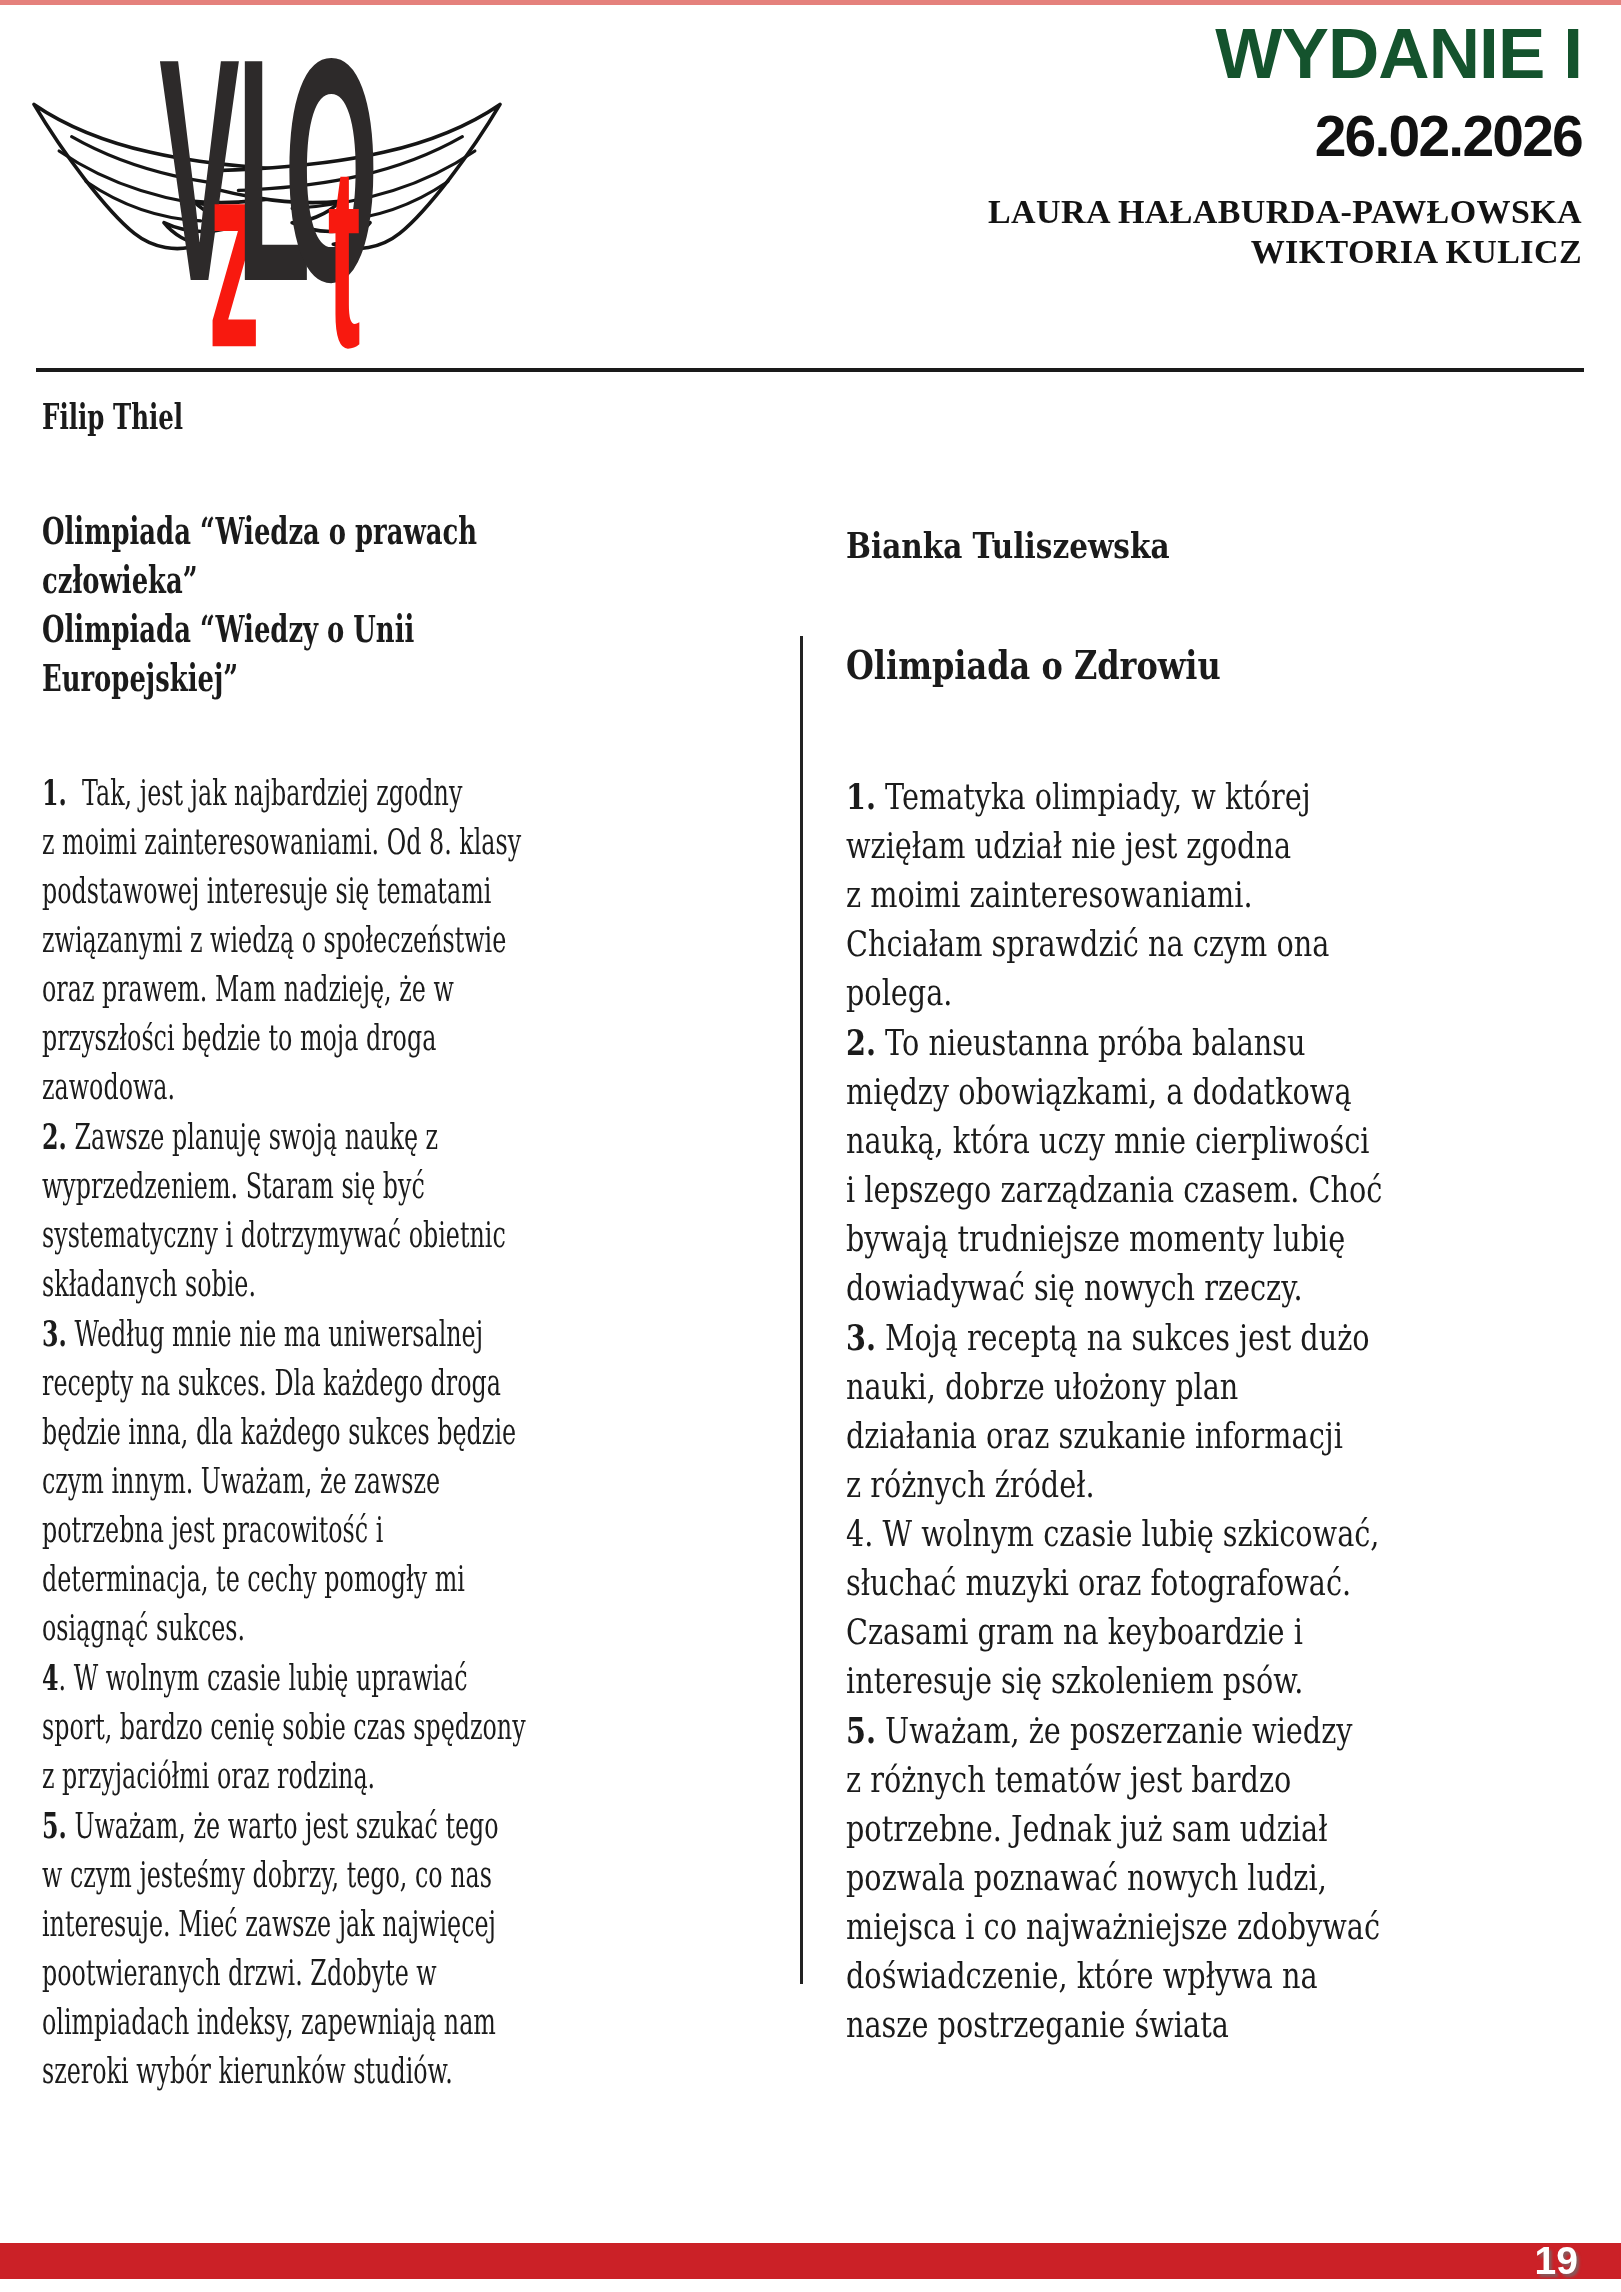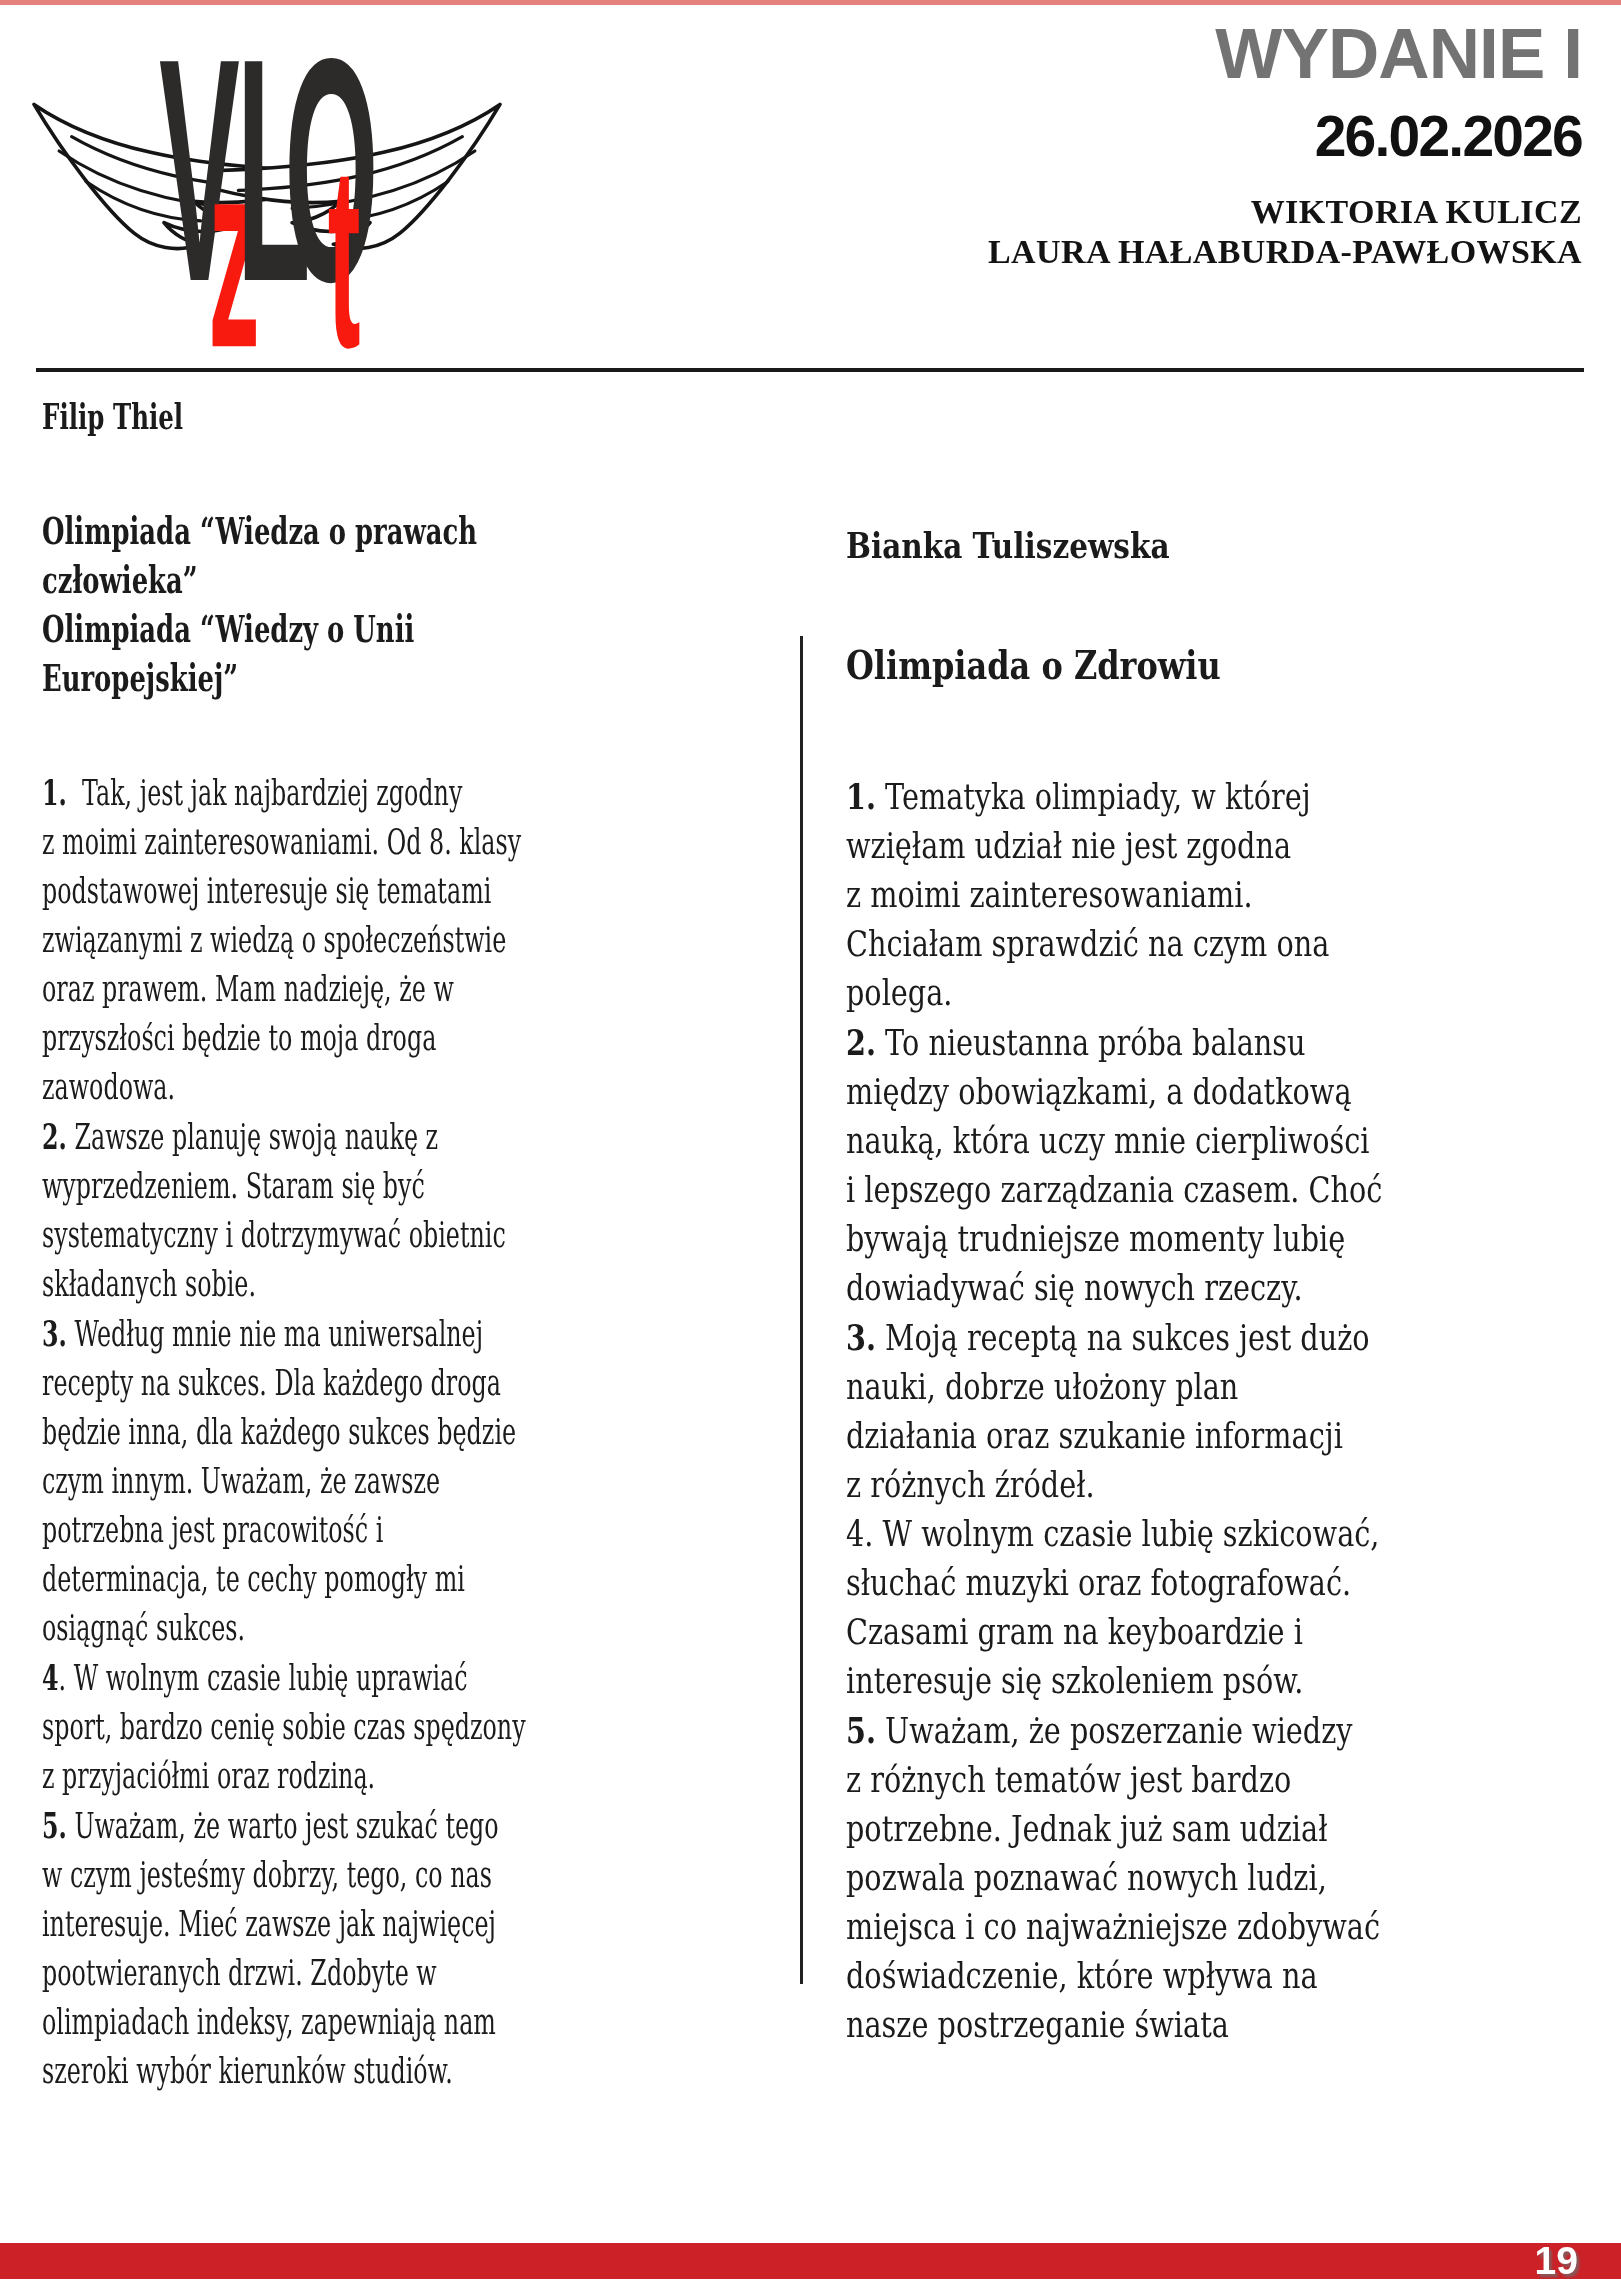--- a/index.html
+++ b/index.html
@@ -5,21 +5,21 @@
   html,body{margin:0;padding:0;background:#ffffff;}
   .page{position:relative;width:1621px;height:2293px;background:#ffffff;overflow:hidden;
         font-family:"DejaVu Serif",serif;color:#1b1b1b;}
   .top-accent{position:absolute;left:0;top:0;width:1621px;height:4.5px;}
   
   .logo{position:absolute;left:16px;top:12.5px;width:502px;height:345px;}
   .logo svg{display:block;width:100%;height:100%;overflow:visible;}
   
   .masthead{position:absolute;right:39px;top:16px;text-align:right;}
   .edition{font-family:"Liberation Sans",sans-serif;font-weight:bold;font-size:71px;
-           line-height:75px;color:#737373;letter-spacing:-0.9px;}
+           line-height:75px;color:#14532d;letter-spacing:-0.9px;}
   .date{font-family:"Liberation Sans",sans-serif;font-weight:bold;font-size:57px;
         line-height:90px;color:#111;letter-spacing:-1.8px;}
   .authors{margin-top:10.7px;font-family:"Liberation Serif",serif;font-weight:bold;
            font-size:34px;line-height:40px;color:#131313;letter-spacing:0.4px;}
   
   .h-rule{position:absolute;left:36px;top:368px;width:1548px;height:3.6px;background:#1a1a1a;}
   .v-rule{position:absolute;left:800px;top:636px;width:2.7px;height:1348px;background:#222;}
   
   .sx-left{transform:scaleX(0.68);transform-origin:0 0;width:940px;}
   .sx-right{transform:scaleX(0.82);transform-origin:0 0;width:851px;}
@@ -75,22 +75,22 @@
         <text transform="scale(0.38 1)" x="788" y="298" font-size="355" fill="#2d2a2a">O</text>
         <text transform="scale(0.38 1)" x="915" y="372" font-size="290" fill="#f8190f">t</text>
       </g>
     </svg>
   </div>
 
   <div class="masthead">
     <div class="edition">WYDANIE I</div>
     <div class="date">26.02.2026</div>
     <div class="authors">
+      <div>LAURA HAŁABURDA-PAWŁOWSKA</div>
       <div>WIKTORIA KULICZ</div>
-      <div>LAURA HAŁABURDA-PAWŁOWSKA</div>
     </div>
   </div>
 
   <div class="h-rule"></div>
   <div class="v-rule"></div>
 
   <div id="left-author" class="col-author sx-left">Filip Thiel</div>
 
   <div id="left-heading" class="col-heading sx-left">Olimpiada “Wiedza o prawach
 człowieka”

